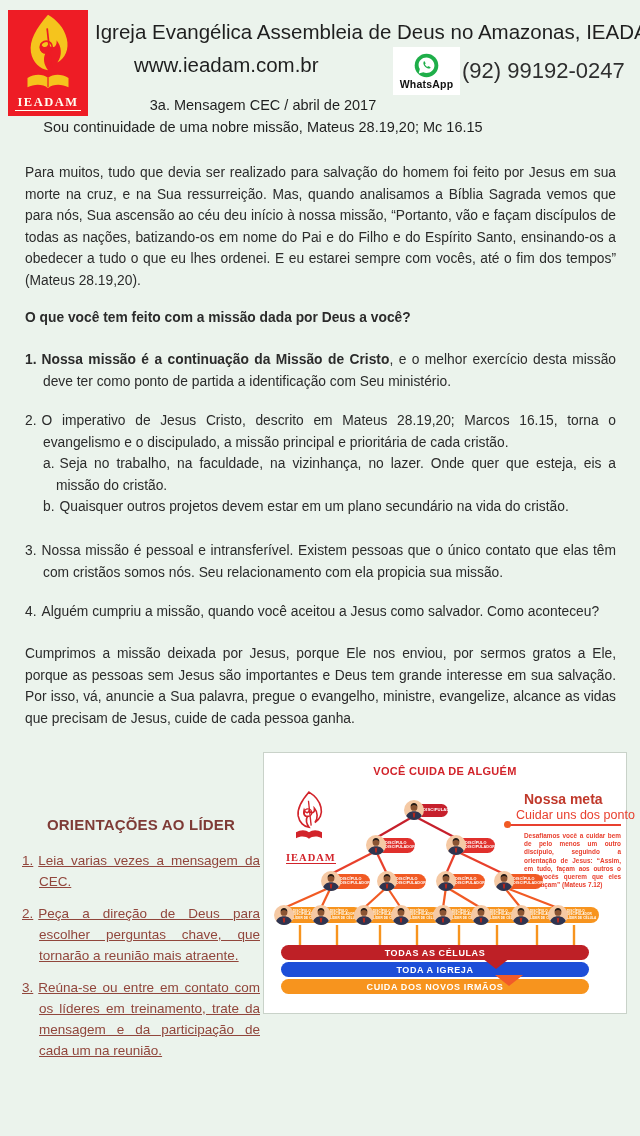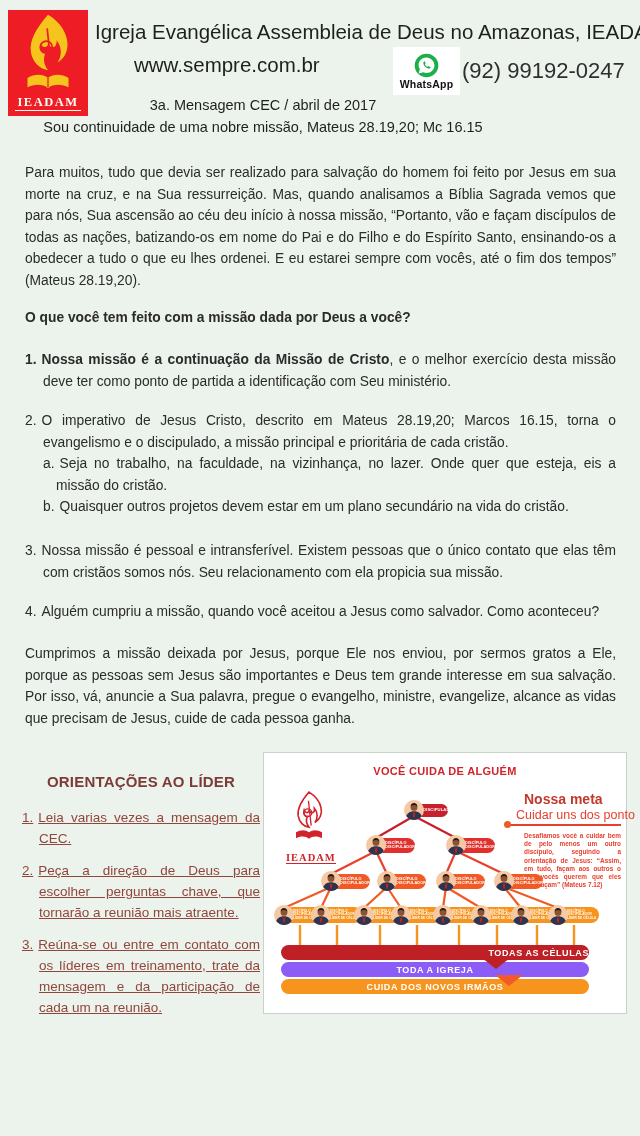--- a/index.html
+++ b/index.html
@@ -24,21 +24,21 @@
   
   .block{position:absolute;left:25px;width:591px;font-size:13.8px;line-height:21.5px;
          text-align:justify;color:#2b2b2b;}
   .bold{font-weight:bold;}
   .it{padding-left:18px;text-indent:-18px;}
   .sub-it{padding-left:13px;text-indent:-13px;}
   .n{padding-right:5px;}
 
   
   .leader{position:absolute;left:22px;top:773px;width:238px;color:#91463C;}
-  .leader-title{text-align:center;font-weight:bold;font-size:15px;color:#7E3B36;margin-bottom:17px;letter-spacing:.2px;}
+  .leader-title{text-align:center;font-weight:bold;font-size:15px;color:#7E3B36;margin-bottom:17px;letter-spacing:.2px;margin-top:43px;}
   .leader-item{font-size:13.5px;line-height:21px;text-align:justify;padding-left:17px;text-indent:-17px;margin-bottom:11px;text-decoration:underline;}
 
   
   .card{position:absolute;left:263px;top:752px;width:362px;height:260px;background:#ffffff;
         border:1px solid #c9d2c9;box-sizing:content-box;}
   .card-title{position:absolute;left:0;top:12px;width:100%;text-align:center;font-size:11px;
               font-weight:bold;color:#D2232A;letter-spacing:.3px;}
   .card-logo{position:absolute;left:22px;top:38px;width:46px;text-align:center;}
   .card-logo-text{font-family:"Liberation Serif",serif;font-weight:bold;font-size:10.5px;color:#D2232A;
                   letter-spacing:1px;border-bottom:1.5px solid #D2232A;display:inline-block;margin-top:1px;}
@@ -68,21 +68,21 @@
       <path d="M32 2C18 18 10 32 12 46c2 12 11 20 20 21-5-7-6-14-3-20-5 1-8-5-6-12 2 5 7 7 9 2 5 6 11 3 10-5 6 7 7 18 1 26 9-5 14-16 11-28C51 17 42 8 32 2z" fill="#F5C41D"></path>
       <circle cx="30" cy="40" r="7" stroke="#EE1C25" stroke-width="2" fill="none"></circle>
       <path d="M31 18 L36 64" stroke="#EE1C25" stroke-width="2"></path>
       <path d="M8 76c8-5 18-5 24 0 6-5 16-5 24 0v11c-8-4-18-4-24 1-6-5-16-5-24-1z" fill="#F5C41D"></path>
       <path d="M32 76v11" stroke="#EE1C25" stroke-width="1.5"></path>
     </svg>
     <div class="logo-text">IEADAM</div>
   </div>
 
   <div class="org-name">Igreja Evangélica Assembleia de Deus no Amazonas, IEADAM</div>
-  <div class="website">www.sempre.com.br</div>
+  <div class="website">www.ieadam.com.br</div>
 
   <div class="wa-badge">
     <svg width="27" height="27" viewBox="0 0 32 32">
       <circle cx="16" cy="16" r="14" fill="#1EAE49"></circle>
       <path d="M16 6.5c-5.2 0-9.4 4-9.4 8.9 0 1.8.55 3.4 1.5 4.8L6.8 25.5l5.4-1.4c1.2.6 2.5.9 3.8.9 5.2 0 9.4-4 9.4-8.9S21.2 6.5 16 6.5z" fill="#ffffff"></path>
       <path d="M12.6 11.6c.3-.8 1-.9 1.3-.2l.9 1.7c.2.4.1.9-.2 1.2l-.6.6c.6 1.2 1.6 2.2 2.8 2.8l.6-.6c.3-.3.8-.4 1.2-.2l1.7.9c.7.3.6 1.1 0 1.4-.8.4-1.6.6-2.5.4-2.6-.7-4.7-2.7-5.4-5.3-.2-.9-.1-1.8.2-2.7z" fill="#1EAE49"></path>
     </svg>
     <div class="wa-label">WhatsApp</div>
   </div>
   <div class="phone">(92) 99192-0247</div>
@@ -327,24 +327,24 @@
         </div>
         <div class="avatar" style="left: 284px; top: 152px;"><svg width="20" height="20" viewBox="0 0 20 20">
             <circle cx="10" cy="10" r="10" fill="#f5c9a4"></circle>
             <path d="M10 11.2c-4.2 0-7 2.3-7.8 4.9A10 10 0 0 0 10 20a10 10 0 0 0 7.8-3.9C17 13.5 14.2 11.2 10 11.2z" fill="#2e3450"></path>
             <path d="M8.7 12l1.3 1.5L11.3 12l-.5 5.5h-1.6z" fill="#b7271d"></path>
             <circle cx="10" cy="7.4" r="3.4" fill="#8a5433"></circle>
             <path d="M6.6 6.8c0-2 1.5-3.7 3.4-3.7s3.4 1.7 3.4 3.7c0 0-1-1.9-3.4-1.9s-3.4 1.9-3.4 1.9z" fill="#241a14"></path>
           </svg></div>
       </div>
     <div id="bars">
-        <div class="bar" style="top: 192px; background: rgb(190, 32, 38); justify-content: flex-end;">
+        <div class="bar" style="top: 192px; background: rgb(190, 32, 38);">
           <span>TODAS AS CÉLULAS</span>
         </div>
-        <div class="bar" style="top: 209px; background: #8b5cf6; justify-content: center;">
+        <div class="bar" style="top: 209px; background: #1d4ed8; justify-content: center;">
           <span>TODA A IGREJA</span>
         </div>
         <div class="bar" style="top: 226px; background: rgb(247, 148, 30);">
           <span>CUIDA DOS NOVOS IRMÃOS</span>
         </div>
         <div class="notch" style="left: 218px; top: 205px; border-top: 11px solid rgb(190, 32, 38);"></div>
         <div class="notch" style="left: 231px; top: 222px; border-top: 11px solid rgb(241, 90, 41);"></div>
       </div>
 
     <div class="meta">

